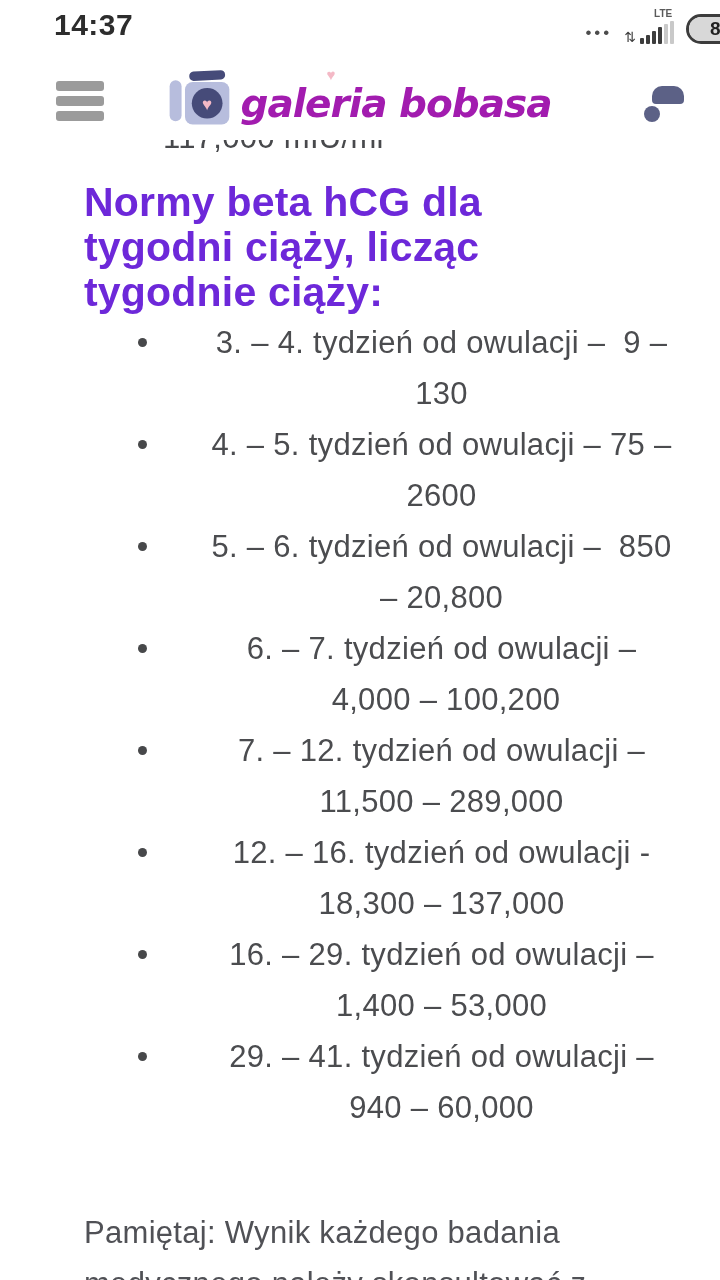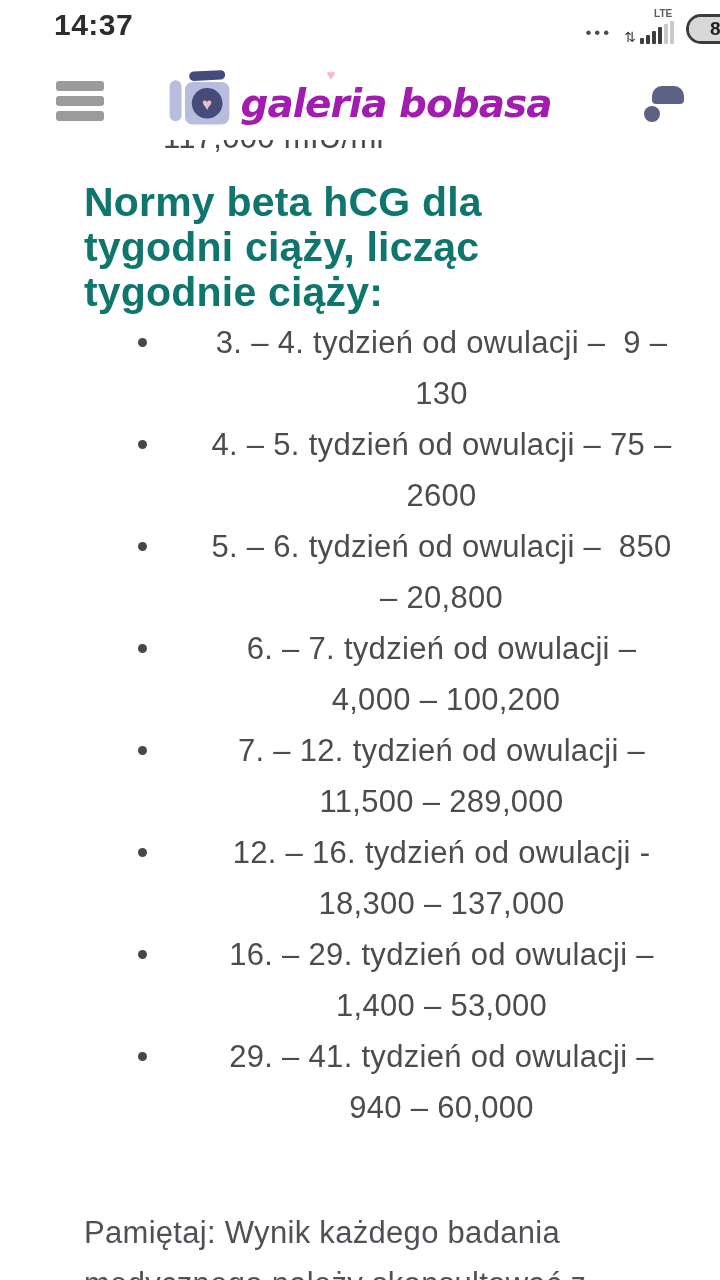--- a/index.html
+++ b/index.html
@@ -102,21 +102,21 @@
   .article { position:absolute; top:0; left:0; width:720px; z-index:1; }
 
   .clipped-line {
     margin:116px 0 0 163px;
     font-size:31px; font-weight:300; color:#48494c; line-height:44px;
     letter-spacing:0.3px; white-space:nowrap;
   }
 
   .page-heading {
     margin:20px 60px 0 84px;
-    color:#0f766e; font-weight:700; font-size:41px; line-height:45px;
+    color:#6d28d9; font-weight:700; font-size:41px; line-height:45px;
     letter-spacing:0.2px;
   }
   .page-heading span { display:block; white-space:nowrap; }
 
   .hcg-list { list-style:none; margin:2px 0 0 163px; }
   .hcg-list li { position:relative; }
   .hcg-list li::before {
     content:""; position:absolute; left:-25px; top:21px;
     width:9px; height:9px; border-radius:50%; background:#47484a;
   }

